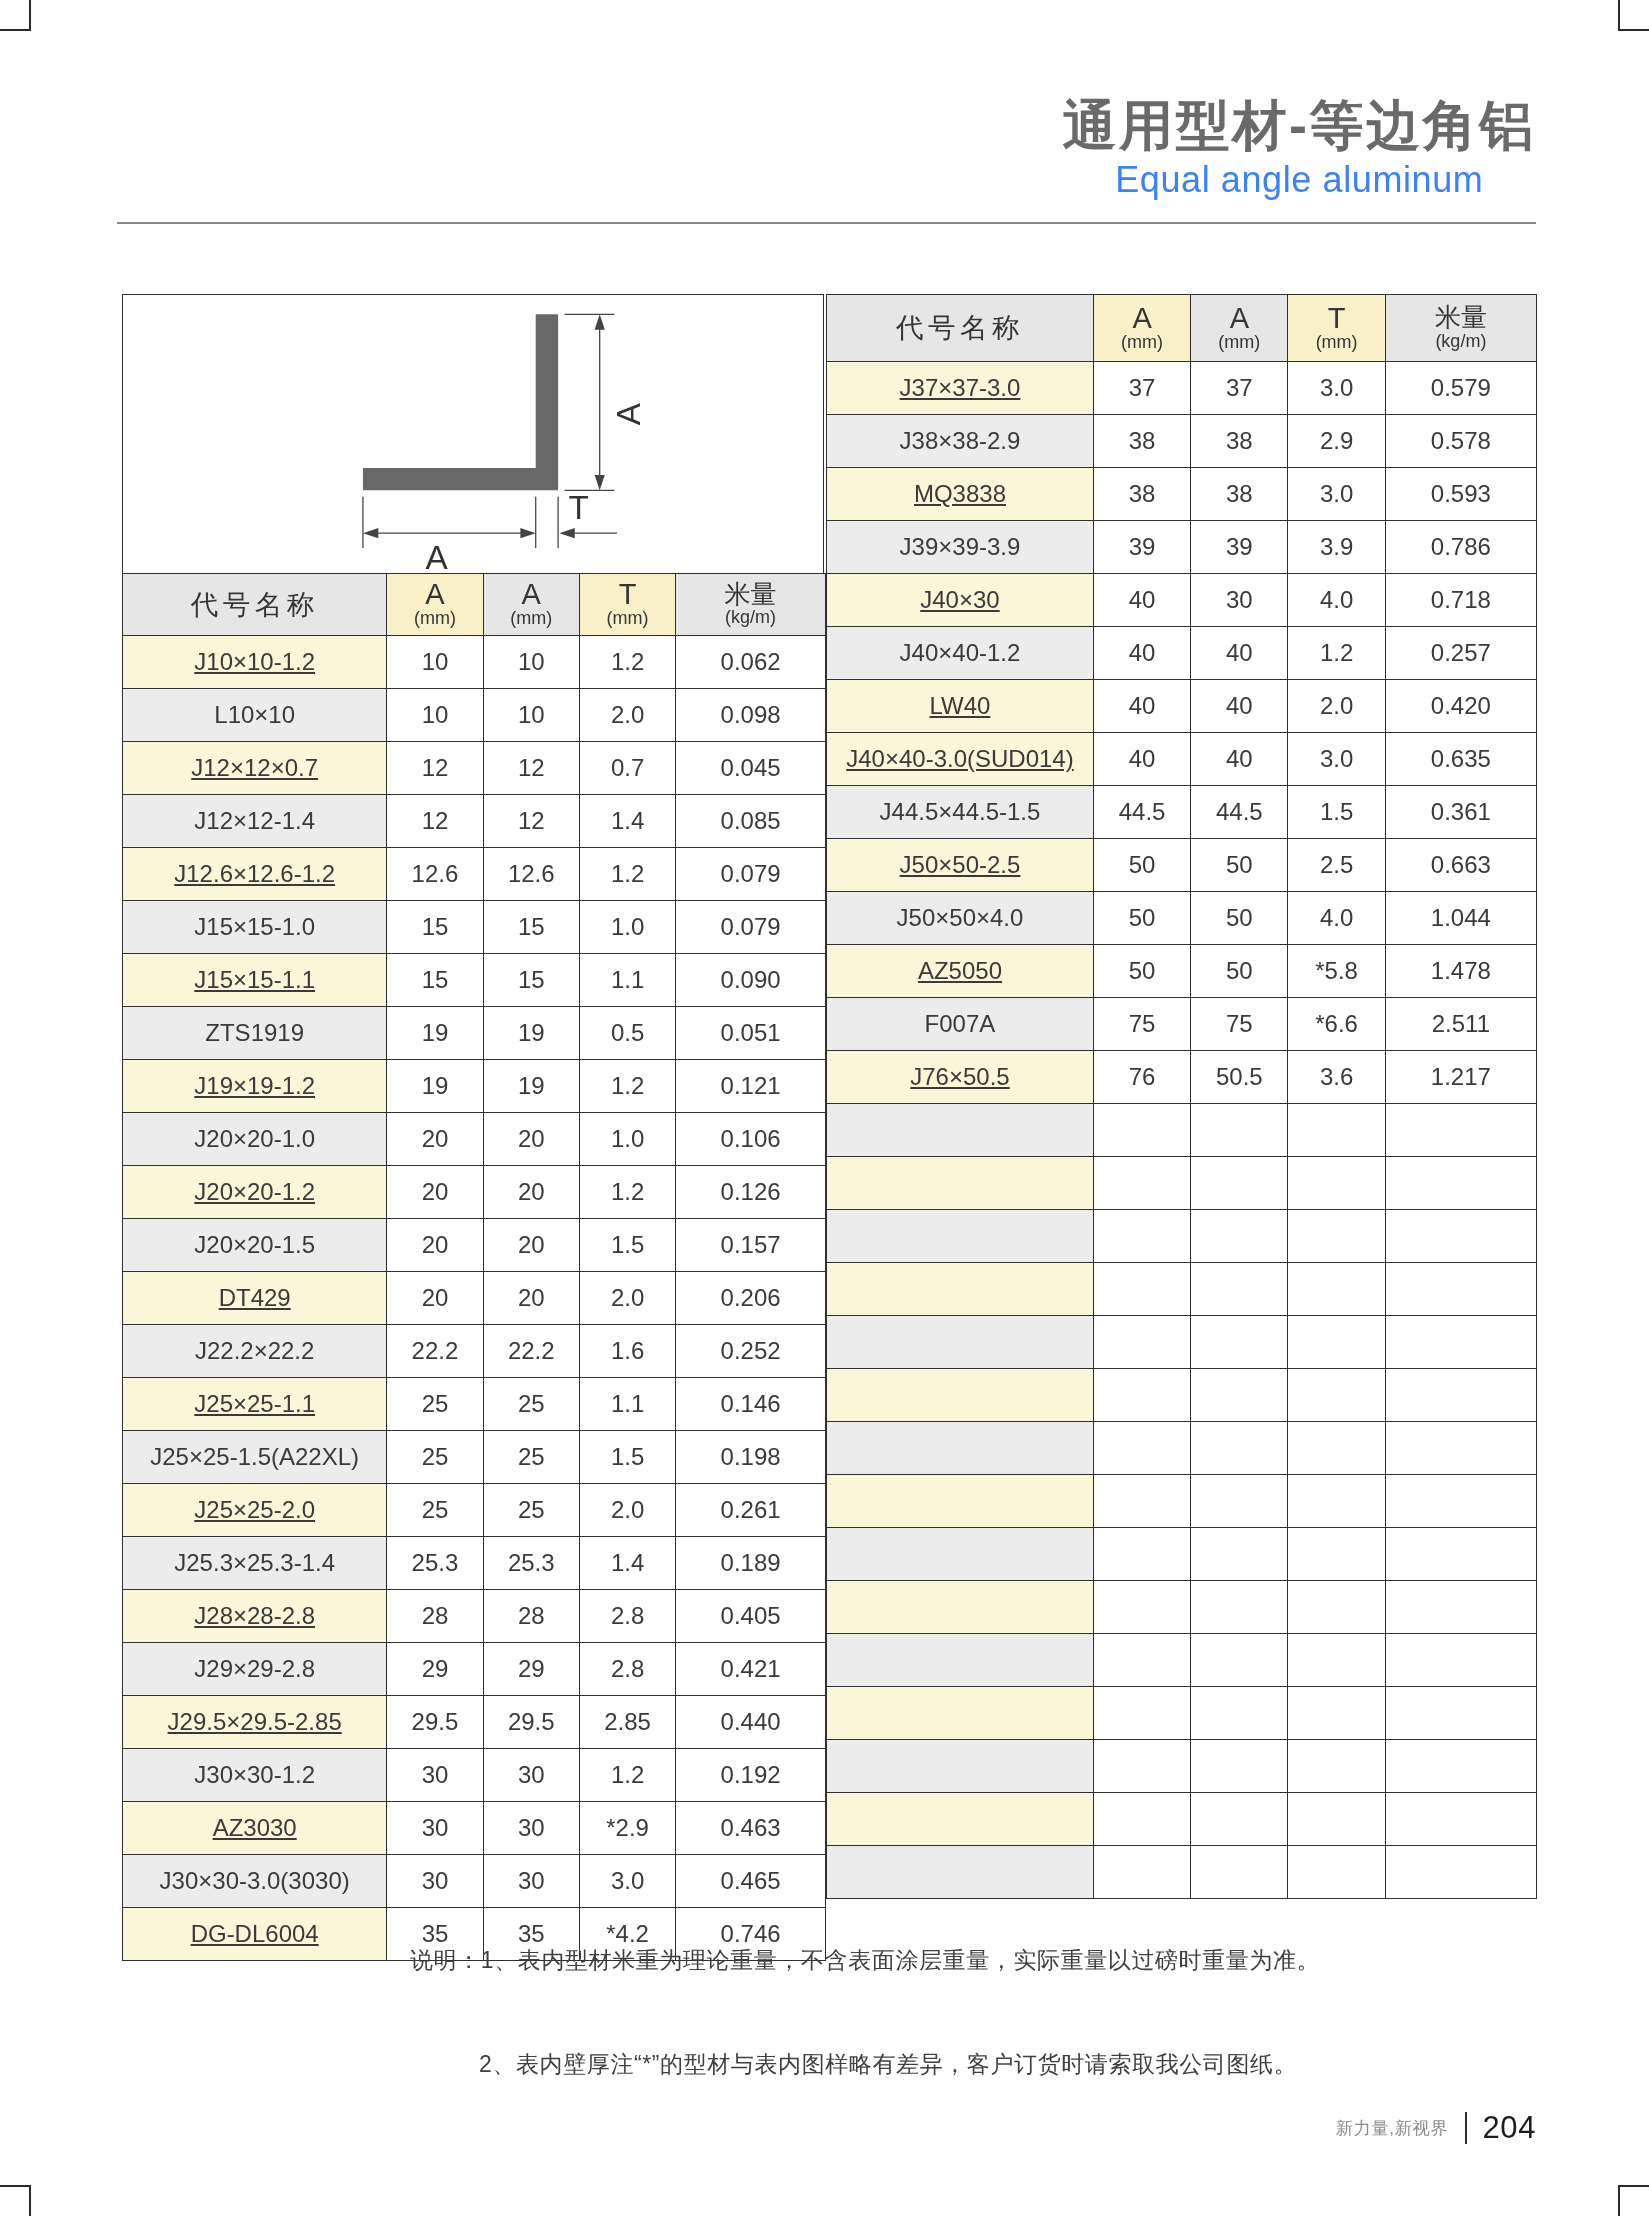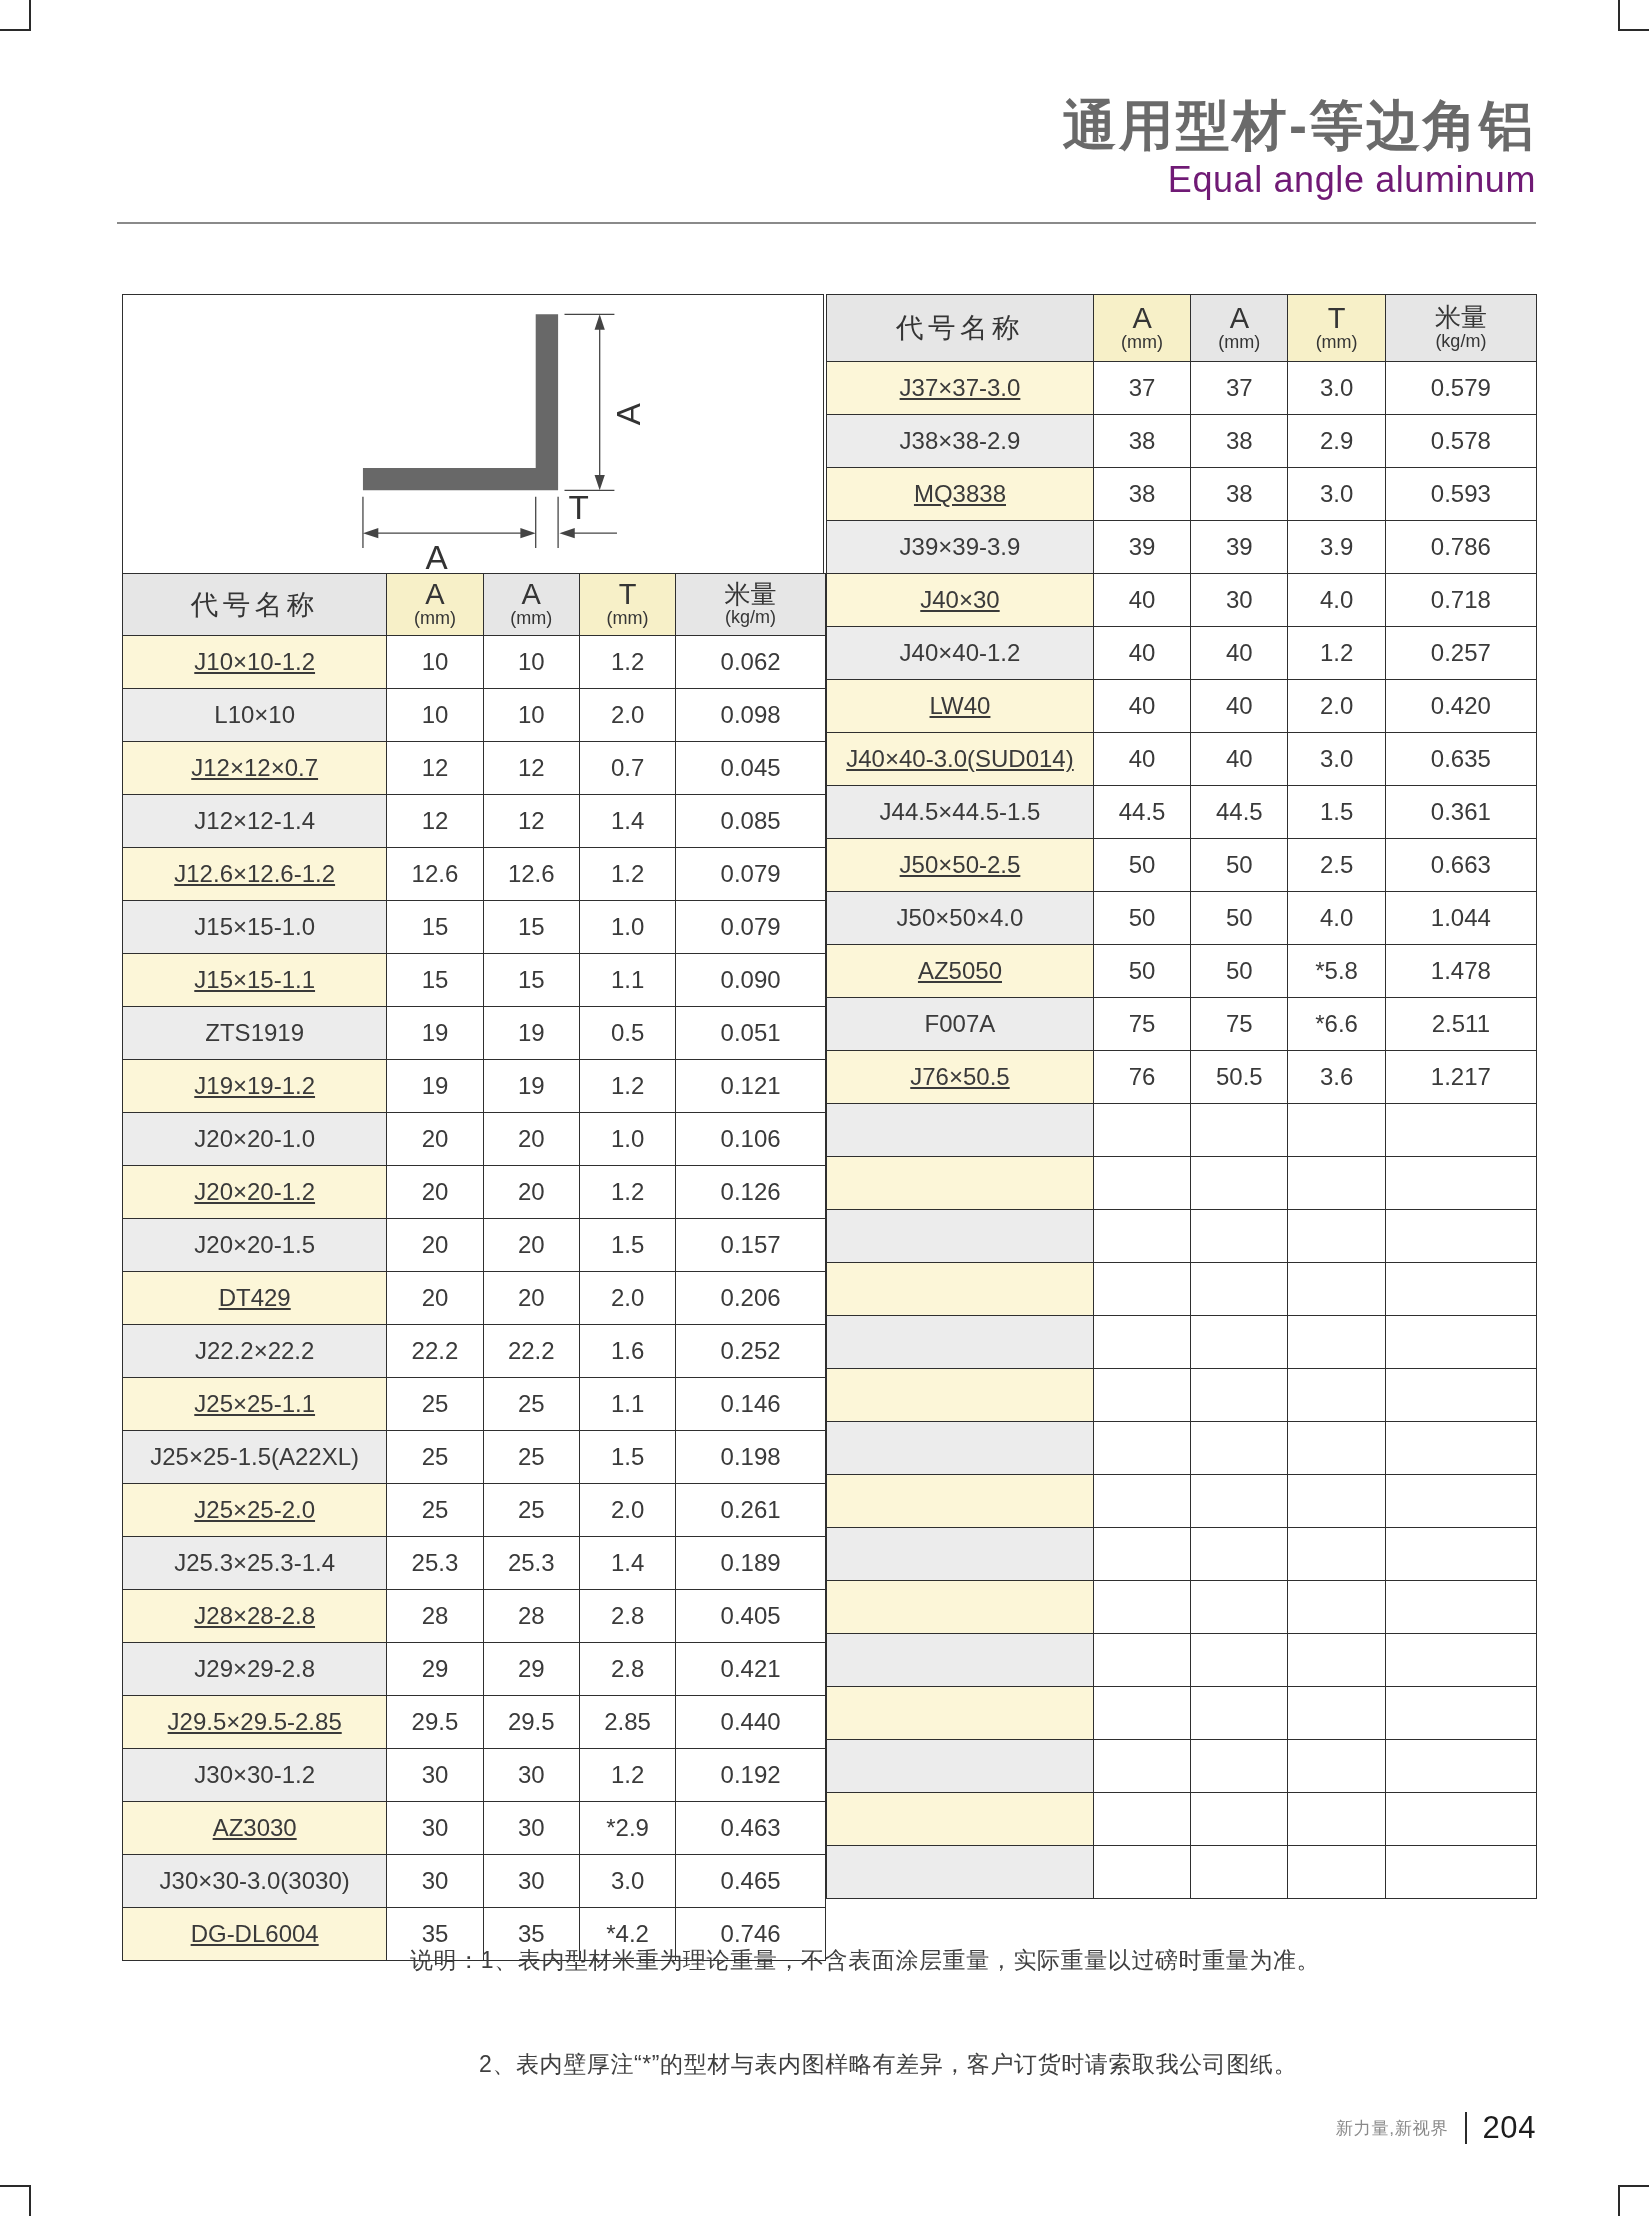--- a/index.html
+++ b/index.html
@@ -8,23 +8,23 @@
     font-family:"Liberation Sans","DejaVu Sans",sans-serif;
     -webkit-font-smoothing:antialiased;
   }
   
   .crop{position:absolute;width:29.4px;height:29.4px;}
   .crop.tl{left:0;top:0;border-right:2.6px solid #2a2a2a;border-bottom:2.6px solid #2a2a2a;}
   .crop.tr{right:0;top:0;border-left:2.6px solid #2a2a2a;border-bottom:2.6px solid #2a2a2a;}
   .crop.bl{left:0;bottom:0;border-right:2.6px solid #2a2a2a;border-top:2.6px solid #2a2a2a;}
   .crop.br{right:0;bottom:0;border-left:2.6px solid #2a2a2a;border-top:2.6px solid #2a2a2a;}
   
-  .page-header{position:absolute;right:113px;top:96px;text-align:right;}
+  .page-header{position:absolute;right:113px;top:96px;text-align:center;}
   .title-cn{font-size:54px;font-weight:bold;color:#6a6a6a;letter-spacing:2.6px;line-height:1.1;}
-  .title-en{font-size:36px;color:#701a75;letter-spacing:0.6px;line-height:1.15;margin-top:3.8px;}
+  .title-en{font-size:36px;color:#3b82f6;letter-spacing:0.6px;line-height:1.15;margin-top:3.8px;}
   .title-rule{position:absolute;left:117px;top:222px;width:1419px;height:1.9px;background:#8a8a8a;}
   
   .content{position:absolute;left:122px;top:294px;width:1419px;}
   .left-panel{position:absolute;left:0;top:0;width:704px;}
   .right-panel{position:absolute;left:704px;top:0;width:711px;}
   .diagram-box{width:700px;height:278px;border:1.9px solid #2f2f2f;border-bottom:none;background:#fff;}
   table{border-collapse:collapse;table-layout:fixed;padding-left:44px;}
   #left-table{width:704px;}
   #right-table{width:711px;}
   th,td{border:1.3px solid #2f2f2f;padding:0;overflow:hidden;white-space:nowrap;}

